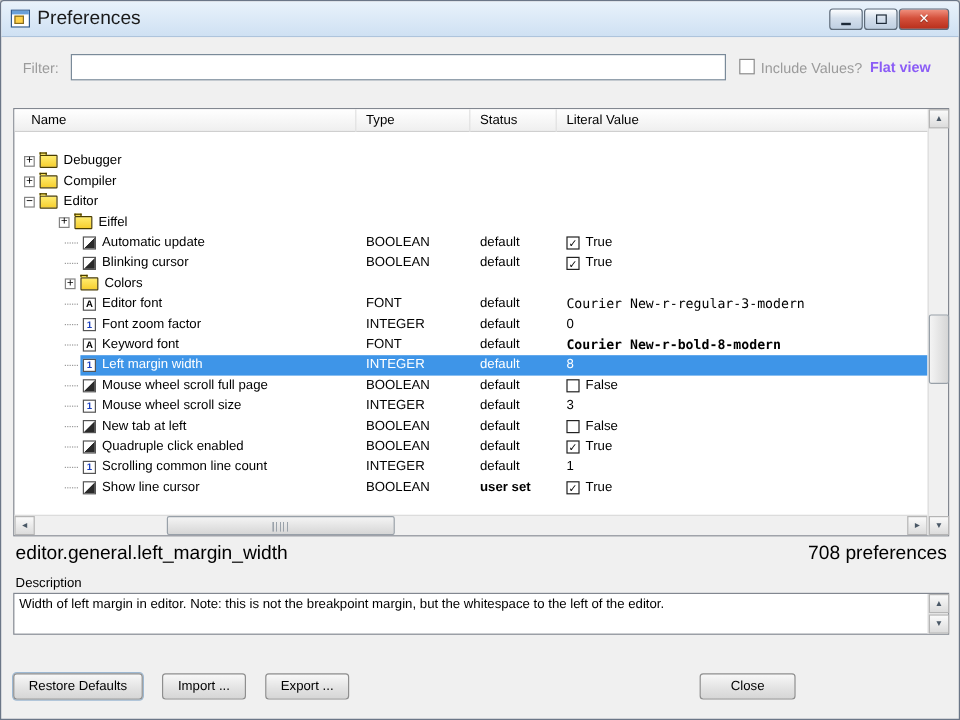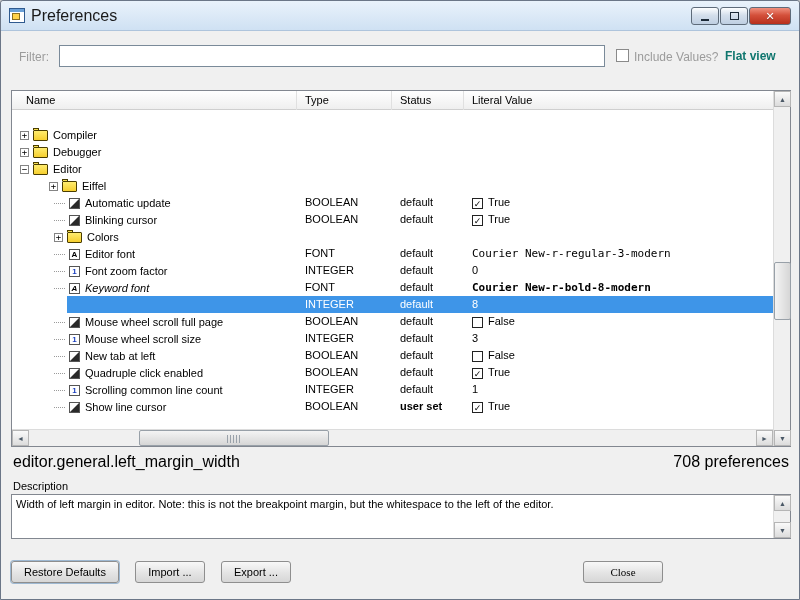--- a/index.html
+++ b/index.html
@@ -32,21 +32,21 @@
   .max-g{width:9px;height:8px;border:1px solid #1d2a38;background:transparent;}
   .close-g{color:#fff;font-size:11px;font-weight:bold;line-height:1;text-shadow:0 1px 1px rgba(0,0,0,.35);}
   
   .filter-label{position:absolute;left:18px;top:49px;color:#9b9b9b;}
   .filter-input{
     position:absolute;left:58px;top:44px;width:546px;height:22px;
     border:1px solid #7a8a99;background:#fff;font-family:inherit;font-size:12px;padding:0 4px;
   }
   .cbx{position:absolute;left:615px;top:48px;width:13px;height:13px;border:1px solid #8a8a8a;background:#fff;}
   .cbx-label{position:absolute;left:633px;top:49px;color:#9b9b9b;}
-  .flatview{position:absolute;left:724px;top:48px;font-weight:bold;color:#0f766e;cursor:default;}
+  .flatview{position:absolute;left:724px;top:48px;font-weight:bold;color:#8b5cf6;cursor:default;}
   
   .treepanel{
     position:absolute;left:10px;top:89px;width:780px;height:357px;
     background:#fff;border:1px solid #828790;display:flex;
   }
   .tree-main{flex:1;display:flex;flex-direction:column;overflow:hidden;min-width:0;gap:16px;}
   .thead{position:relative;height:19px;flex:none;background:linear-gradient(#ffffff,#efefef);border-bottom:1px solid #cfcfcf;font-size:11px;line-height:19px;}
   .th{position:absolute;top:0;height:19px;padding-left:8px;border-right:1px solid #e0e0e0;overflow:hidden;white-space:nowrap;}
   .th.name{left:0;width:285px;padding-left:14px;}
   .th.type{left:285px;width:95px;}
@@ -94,31 +94,31 @@
   .hscroll{height:17px;flex:none;background:#f0f0f0;display:flex;border-top:1px solid #dcdcdc;}
   .hbtn{width:17px;height:16px;flex:none;background:linear-gradient(#fafafa,#dcdcdc);border:1px solid #b5b5b5;display:flex;align-items:center;justify-content:center;font-size:7px;color:#4a5866;}
   .htrack{flex:1;position:relative;}
   .hthumb{position:absolute;top:0;height:16px;left:110px;width:190px;background:linear-gradient(#f4f4f4,#d6d6d6);border:1px solid #98a0a8;border-radius:2px;}
   .hthumb::after{content:'';position:absolute;left:50%;top:4px;width:14px;height:8px;margin-left:-7px;
     background:repeating-linear-gradient(90deg,#9aa2aa 0 1px,transparent 1px 3px);}
   
   .statusbar{position:absolute;left:12px;top:452px;width:776px;height:16px;font-size:16px;display:flex;justify-content:space-between;}
   
   .desc-label{position:absolute;left:12px;top:479px;font-size:11px;}
-  .desc-box{position:absolute;left:10px;top:493px;width:780px;height:45px;background:#fff;border:1px solid #828790;}
+  .desc-box{position:absolute;left:10px;top:493px;width:780px;height:35px;background:#fff;border:1px solid #828790;}
   .desc-text{position:absolute;left:4px;top:3px;right:22px;font-size:11px;line-height:13px;}
   .desc-scroll{position:absolute;right:0;top:0;bottom:0;width:17px;background:#f0f0f0;border-left:1px solid #dcdcdc;display:flex;flex-direction:column;justify-content:space-between;}
   
   .btnrow{position:absolute;left:10px;top:560px;width:652px;display:flex;gap:16px;align-items:center;}
   .btn{
     height:22px;min-width:70px;padding:0 12px;font-family:inherit;font-size:11px;color:#000;
     background:linear-gradient(#f8f8f8,#e2e2e2 60%,#d6d6d6);border:1px solid #8e8e8e;border-radius:3px;
   }
   .btn.first{box-shadow:0 0 0 1px #9db8d2;}
-  .btn.close-btn{margin-left:auto;min-width:80px;font-family:Liberation Serif, serif;}
+  .btn.close-btn{margin-left:auto;min-width:80px;}
 </style>
 </head>
 <body>
 
 <div class="window">
 
   <div class="titlebar">
     <span class="app-icon"></span>
     <span class="title">Preferences</span>
     <span class="winbtns">
@@ -143,27 +143,27 @@
   <div class="treepanel">
     <div class="tree-main">
       <div class="thead">
         <div class="th name">Name</div>
         <div class="th type">Type</div>
         <div class="th status">Status</div>
         <div class="th value">Literal Value</div>
       </div>
       <div class="rows">
           <div class="trow">
+            <div class="cell cname" style="padding-left: 8px;"><span class="exp">+</span><span class="ico folder"><i class="ftab"></i></span><span class="nlabel">Debugger</span></div>
+            <div class="cell ctype"></div>
+            <div class="cell cstatus"></div>
+            <div class="cell cvalue"></div>
+          </div>
+          <div class="trow">
             <div class="cell cname" style="padding-left: 8px;"><span class="exp">+</span><span class="ico folder"><i class="ftab"></i></span><span class="nlabel">Compiler</span></div>
-            <div class="cell ctype"></div>
-            <div class="cell cstatus"></div>
-            <div class="cell cvalue"></div>
-          </div>
-          <div class="trow">
-            <div class="cell cname" style="padding-left: 8px;"><span class="exp">+</span><span class="ico folder"><i class="ftab"></i></span><span class="nlabel">Debugger</span></div>
             <div class="cell ctype"></div>
             <div class="cell cstatus"></div>
             <div class="cell cvalue"></div>
           </div>
           <div class="trow">
             <div class="cell cname" style="padding-left: 8px;"><span class="exp">−</span><span class="ico folder"><i class="ftab"></i></span><span class="nlabel">Editor</span></div>
             <div class="cell ctype"></div>
             <div class="cell cstatus"></div>
             <div class="cell cvalue"></div>
           </div>
@@ -197,27 +197,28 @@
             <div class="cell cstatus">default</div>
             <div class="cell cvalue"><span class="mono ">Courier New-r-regular-3-modern</span></div>
           </div>
           <div class="trow">
             <div class="cell cname" style="padding-left: 42px;"><span class="exp-slot"></span><span class="ico pref intico">1</span><span class="nlabel">Font zoom factor</span></div>
             <div class="cell ctype">INTEGER</div>
             <div class="cell cstatus">default</div>
             <div class="cell cvalue"><span class="">0</span></div>
           </div>
           <div class="trow">
-            <div class="cell cname" style="padding-left: 42px; font-style: italic;"><span class="exp-slot"></span><span class="ico pref fontico">A</span><span class="nlabel">Keyword font</span></div>
+            <div class="cell cname" style="padding-left: 42px;"><span class="exp-slot"></span><span class="ico pref fontico">A</span><span class="nlabel">Keyword font</span></div>
             <div class="cell ctype">FONT</div>
             <div class="cell cstatus">default</div>
             <div class="cell cvalue"><span class="mono vbold">Courier New-r-bold-8-modern</span></div>
           </div>
           <div class="trow sel">
             <div class="selbg" style="left: 55px;"></div>
+            <div class="cell cname" style="padding-left: 42px;"><span class="exp-slot"></span><span class="ico pref intico">1</span><span class="nlabel">Left margin width</span></div>
             <div class="cell ctype">INTEGER</div>
             <div class="cell cstatus">default</div>
             <div class="cell cvalue"><span class="">8</span></div>
           </div>
           <div class="trow">
             <div class="cell cname" style="padding-left: 42px;"><span class="exp-slot"></span><span class="ico pref boolico"></span><span class="nlabel">Mouse wheel scroll full page</span></div>
             <div class="cell ctype">BOOLEAN</div>
             <div class="cell cstatus">default</div>
             <div class="cell cvalue"><span class="vcb"></span><span>False</span></div>
           </div>

